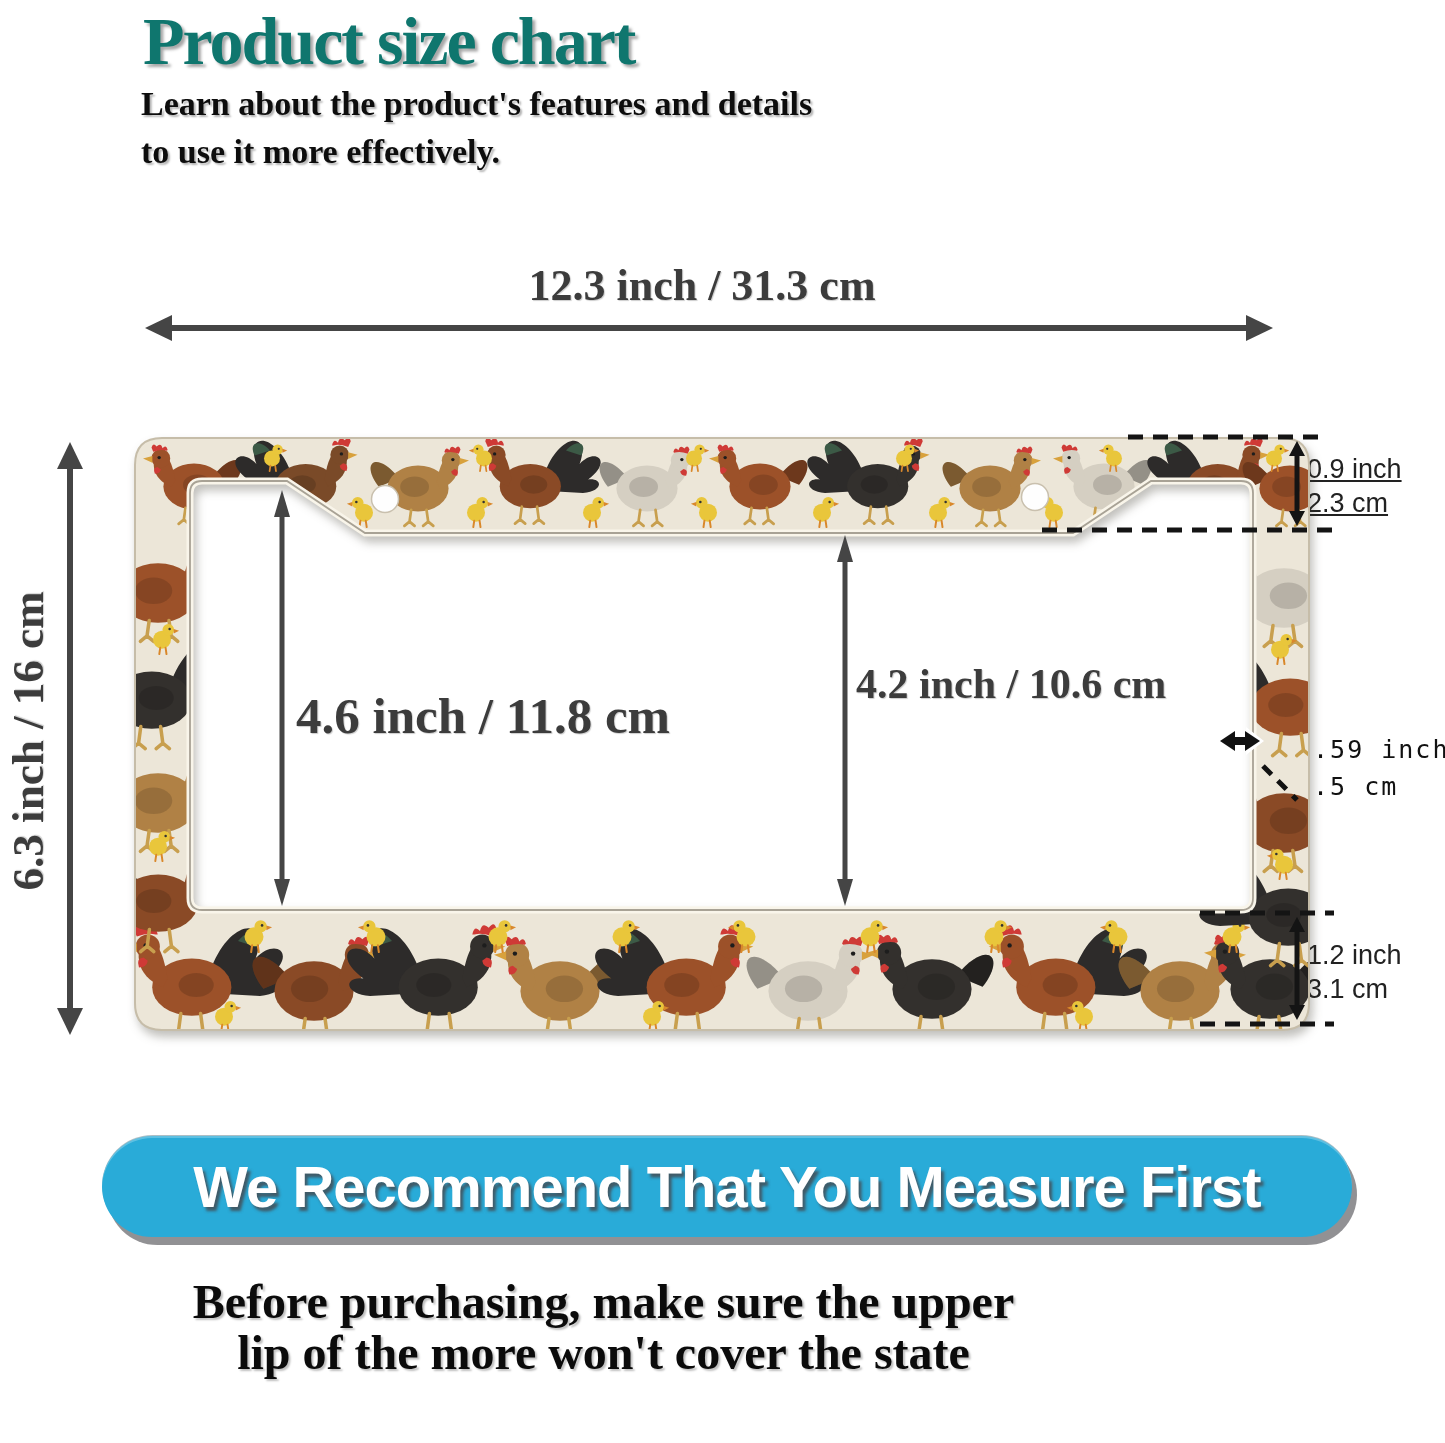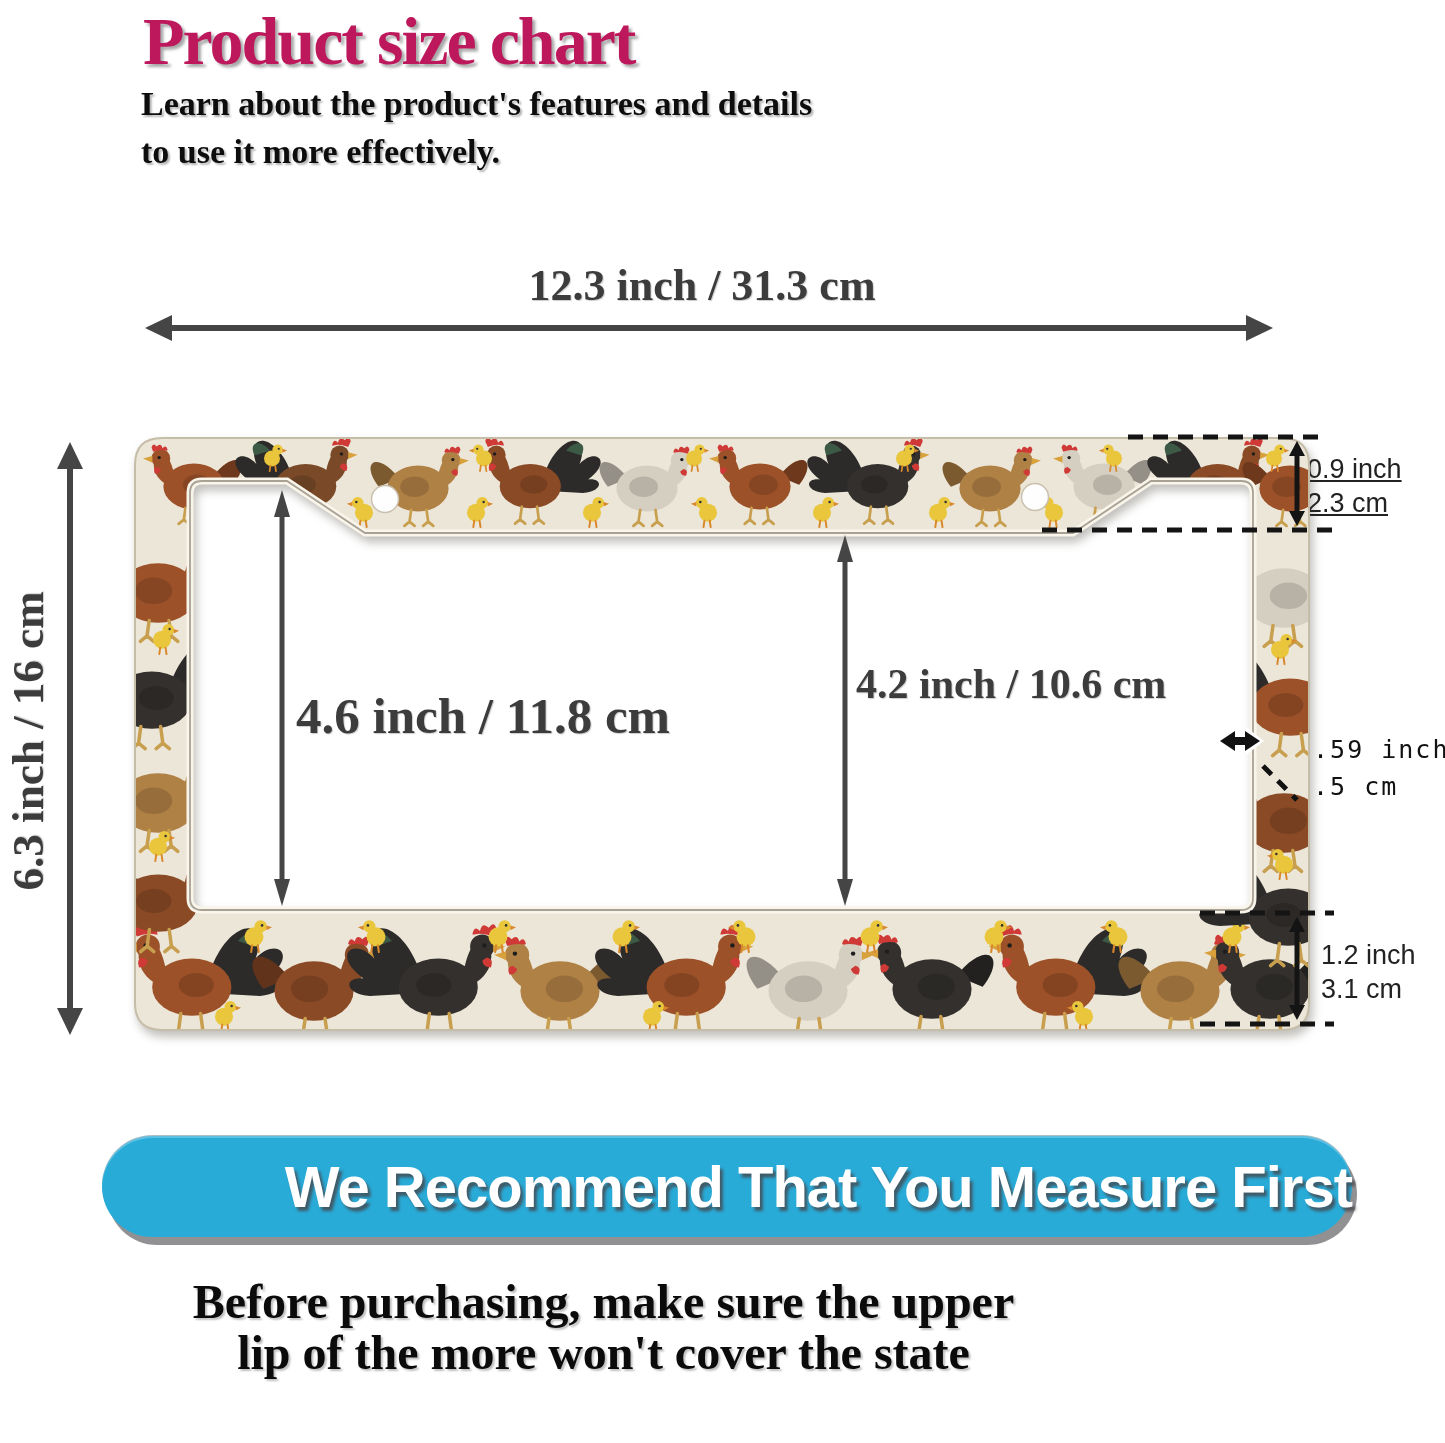--- a/index.html
+++ b/index.html
@@ -1,55 +1,55 @@
 <!DOCTYPE html>
 <html><head>
 <meta charset="utf-8">
 <style>
   html,body { margin:0; padding:0; background:#ffffff; }
   .stage { position:relative; width:1445px; height:1443px; background:#ffffff;
            overflow:hidden; font-family:"Liberation Serif", serif; }
 
   
   .title { position:absolute; left:143px; top:2px; font-size:68px; font-weight:bold;
-           letter-spacing:-2px; color:#be185d; white-space:nowrap;
+           letter-spacing:-2px; color:#0f766e; white-space:nowrap;
            text-shadow:3px 3px 3px rgba(0,0,0,0.35); }
   .subtitle { position:absolute; left:141px; top:80px; font-size:34px; font-weight:bold;
               line-height:48px; color:#0d0d0d; text-shadow:2px 2px 2px rgba(0,0,0,0.3); }
   .subtitle div { white-space:nowrap;font-family:Liberation Serif, serif; }
 
   
   .dim-label { position:absolute; color:#3c3c3c; font-weight:bold; white-space:nowrap;
                text-shadow:1px 1px 1px rgba(0,0,0,0.2); }
   .dim-top   { left:702px; top:260px; transform:translateX(-50%); font-size:44px; }
   .dim-left  { left:28px;  top:741px; transform:translate(-50%,-50%) rotate(-90deg); font-size:45px; }
   .dim-inner-left  { left:296px; top:716px; transform:translateY(-50%); font-size:51px; }
   .dim-inner-right { left:856px; top:684px; transform:translateY(-50%); font-size:42px; }
 
   
   .ann { position:absolute; font-family:"Liberation Sans", sans-serif; color:#222222;
          font-size:27px; line-height:34px; white-space:nowrap; }
   .ann-top-lip    { left:1307px; top:452px;text-decoration:underline; }
-  .ann-bottom-lip { left:1307px; top:938px;margin-left:14px; }
+  .ann-bottom-lip { left:1307px; top:938px; }
   .ann-side { position:absolute; font-family:"DejaVu Sans Mono", monospace; color:#111111;
               font-size:25px; letter-spacing:2px; white-space:nowrap; }
   .ann-side-inch { left:1296px; top:735px; }
   .ann-side-cm   { left:1296px; top:772px; }
 
   
   .frame-svg   { position:absolute; left:132px; top:432px;
                  filter:drop-shadow(3px 6px 5px rgba(60,55,45,0.32)); }
   .overlay-svg { position:absolute; left:0; top:0; pointer-events:none; }
 
   
   .banner { position:absolute; left:102px; top:1136px; width:1250px; height:101px;
             background:#29abd8; border-radius:52px;
             box-shadow:5px 8px 0 rgba(108,108,112,0.75), inset 0 2px 0 rgba(255,255,255,0.25),
                        0 -1px 0 rgba(20,70,90,0.35);
-            display:flex; align-items:center; justify-content:flex-end; }
+            display:flex; align-items:center; justify-content:center; }
   .banner-text { font-family:"Liberation Sans", sans-serif; font-weight:bold; font-size:58px;
                  color:#ffffff; letter-spacing:-1px; white-space:nowrap;
                  text-shadow:3px 4px 3px rgba(70,70,75,0.8); }
 
   
   .note { position:absolute; left:0; top:1276px; width:1207px; text-align:center;
           font-weight:bold; font-size:48px; line-height:51px; color:#0b0b0b;
           text-shadow:2px 2px 2px rgba(0,0,0,0.25); }
 </style>
 </head>

